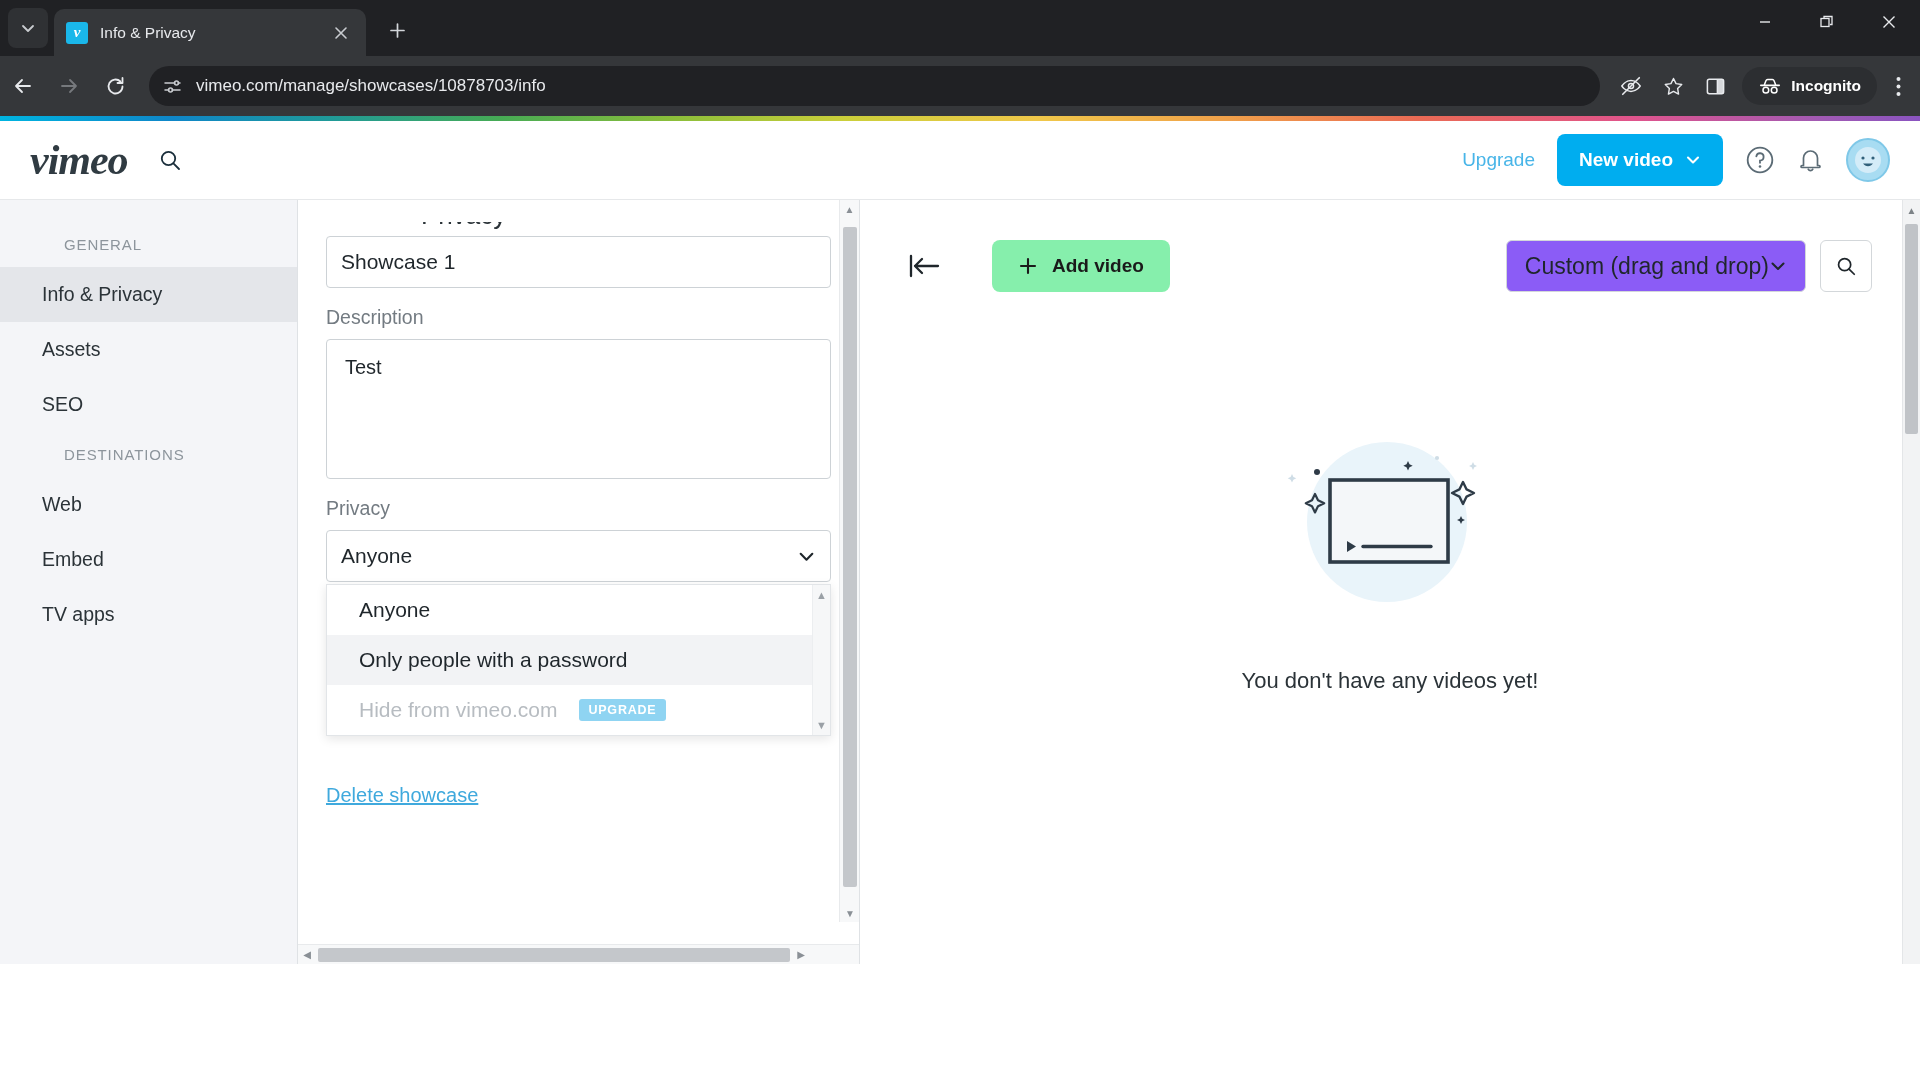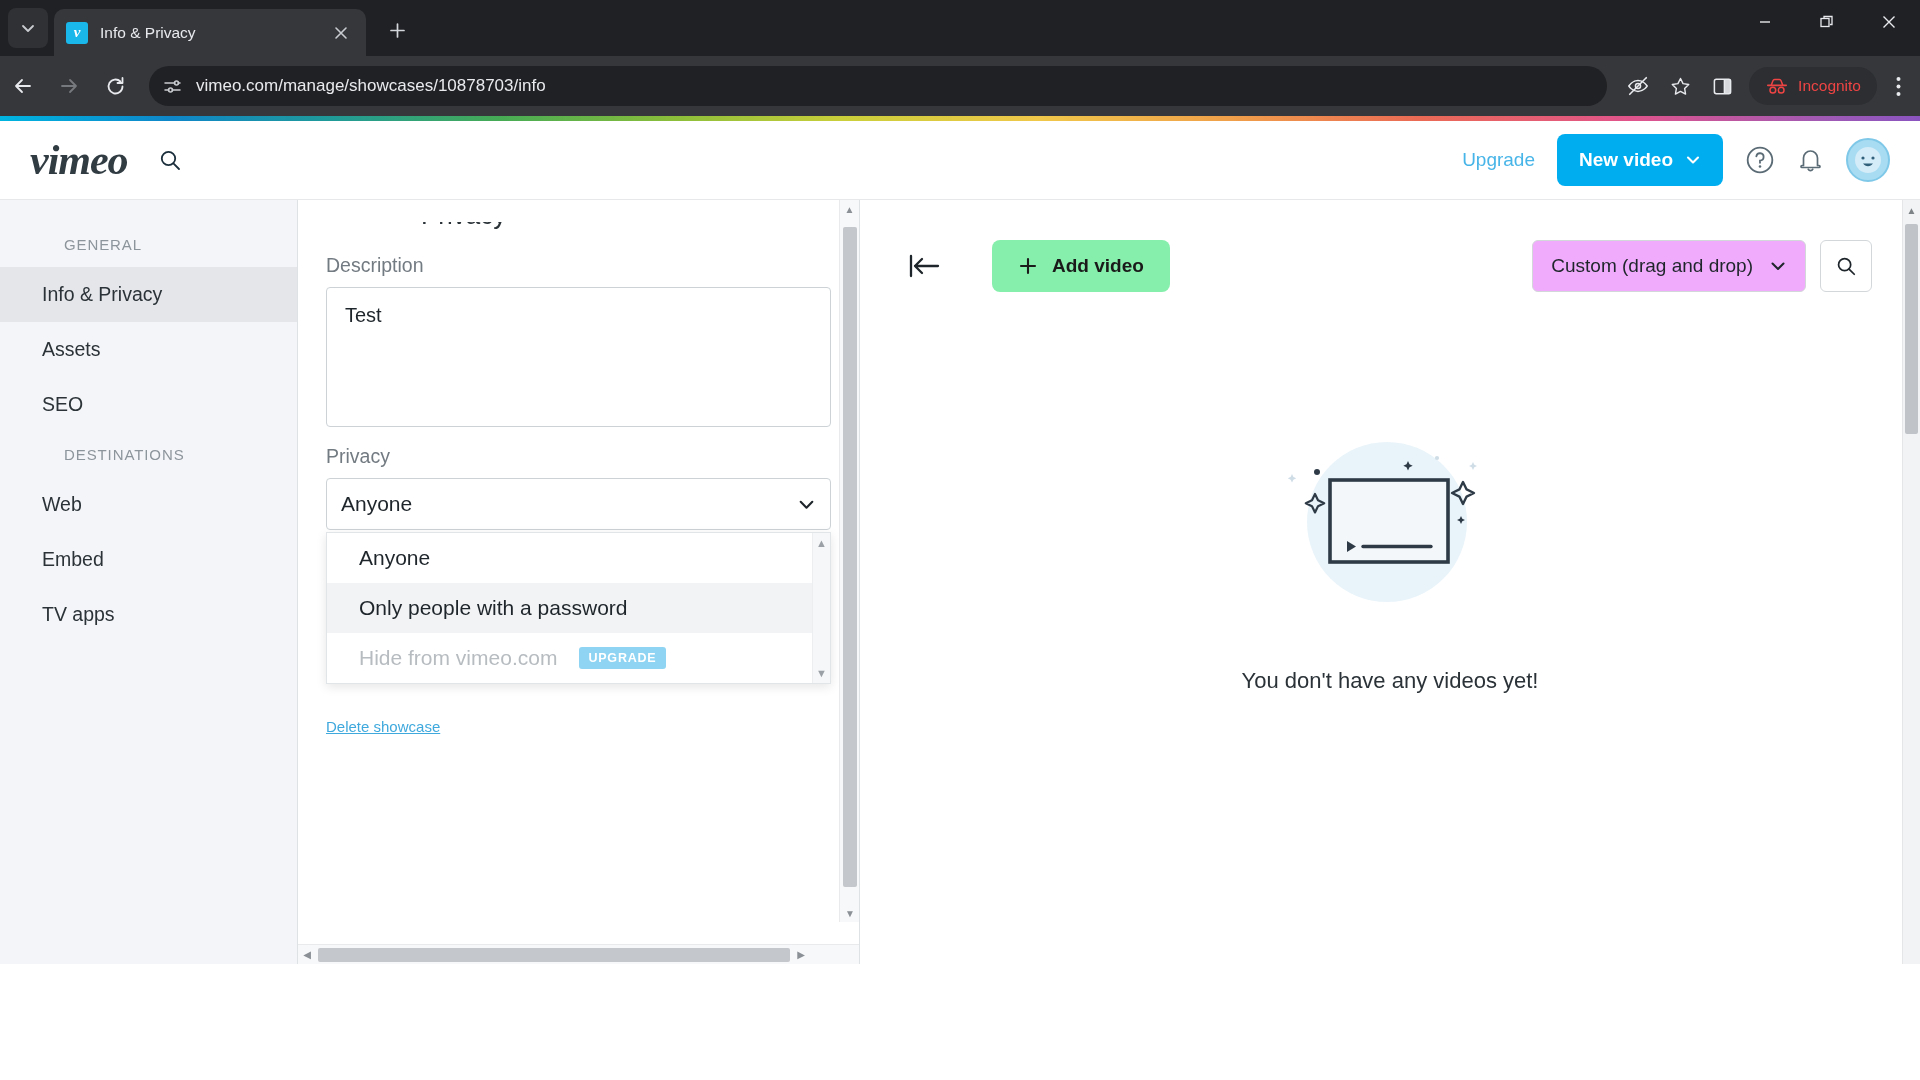--- a/index.html
+++ b/index.html
@@ -62,21 +62,21 @@
     flex: 1; height: 40px; background: #202124; border-radius: 20px;
     display: flex; align-items: center; padding: 0 14px; margin: 0 10px;
   }
   .omnibox-icon { color: #c9ccd0; display: flex; align-items: center; margin-right: 14px; }
   .omnibox-url { color: #e8eaed; font-size: 17px; white-space: nowrap; }
   .tb-icon { width: 42px; height: 42px; display: flex; align-items: center;
     justify-content: center; color: #e8eaed; flex: none; }
   .incognito-pill {
     height: 38px; background: #2c2e31; border-radius: 19px;
     display: flex; align-items: center; gap: 9px; padding: 0 16px; margin-left: 6px;
-    color: #ef4444; font-size: 15.5px; flex: none;
+    color: #ffffff; font-size: 15.5px; flex: none; font-weight: bold;
   }
 
   
   .viewport { flex: 1; position: relative; background: #fff; overflow: hidden; }
   .rainbow { height: 5px; width: 100%;
     background: linear-gradient(to right,
       #00b4e0 0%, #0f86c8 9%, #1f9a9a 17%, #46ab55 26%,
       #8bbe3a 35%, #cbcf3a 44%, #f0c84a 54%, #f0a04a 64%,
       #ea6a55 74%, #e0548c 85%, #a05ab4 95%, #8a54c0 100%);
   }
@@ -175,22 +175,22 @@
     letter-spacing: .8px; padding: 4px 9px; border-radius: 3px; margin-left: 22px;
   }
   .dd-scroll {
     position: absolute; right: 0; top: 0; width: 18px; height: 100%;
     background: #f6f7f8; border-left: 1px solid #eceef0;
     display: flex; flex-direction: column; justify-content: space-between;
     align-items: center; padding: 4px 0;
   }
   .dd-arrow { color: #9aa0a6; font-size: 11px; }
   .delete-link {
-    color: #3fa9dd; font-size: 15px; text-decoration: underline;
-    margin-top: 34px; display: inline-block;
+    color: #3fa9dd; font-size: 20px; text-decoration: underline;
+    margin-top: 48px; display: inline-block;
   }
 
   
   .vscroll {
     position: absolute; right: 0; top: 0; width: 20px; height: 722px;
     background: #f7f8f9; border-left: 1px solid #e8eaec;
   }
   .vscroll-arrow { height: 18px; display: flex; align-items: center;
     justify-content: center; color: #8a9096; font-size: 10px; }
   .vscroll-thumb {
@@ -213,22 +213,22 @@
   .rp-toolbar { display: flex; align-items: center; padding: 40px 48px 0 48px; }
   .collapse-icon { color: #1f262b; display: flex; align-items: center; }
   .addvideo-btn {
     background: #86efac; height: 52px; border-radius: 8px; margin-left: 50px;
     display: flex; align-items: center; gap: 14px; padding: 0 26px;
     font-size: 19px; font-weight: bold; color: #1a1a1a;
   }
   .rp-right { margin-left: auto; display: flex; align-items: center; gap: 14px; }
   .sort-select {
     height: 52px; border: 1px solid #d3d7da; border-radius: 6px;
-    display: flex; align-items: center; gap: 16px; padding: 0 18px;
-    font-size: 19px; color: #1f262b; background: #f0abfc;
+    display: flex; align-items: center; padding: 0 18px;
+    font-size: 23px; color: #1f262b; background: #8b5cf6;
   }
   .search-sq {
     width: 52px; height: 52px; border: 1px solid #d3d7da; border-radius: 6px;
     display: flex; align-items: center; justify-content: center;
     color: #1f262b; background: #fff;
   }
   .empty-state {
     display: flex; flex-direction: column; align-items: center;
     justify-content: center; margin-top: 130px;
   }
@@ -412,20 +412,21 @@
         <div class="nav-item">TV apps</div>
       </div>
 
       <div class="formpanel">
         <div class="form-scroll">
 
           <div class="clip-top">
             <span>Privacy</span>
           </div>
 
+          <div class="text-input">Showcase 1</div>
 
           <div class="field-label">Description</div>
           <div class="textarea-box">Test</div>
 
           <div class="field-label">Privacy</div>
           <div class="select-box">
             <span>Anyone</span>
             <svg width="19" height="19" viewBox="0 0 18 18">
                 <path d="M3.5 6.5l5.5 5.5 5.5-5.5" stroke="#1f262b" stroke-width="2" fill="none" stroke-linecap="round" stroke-linejoin="round"></path>
               </svg>

